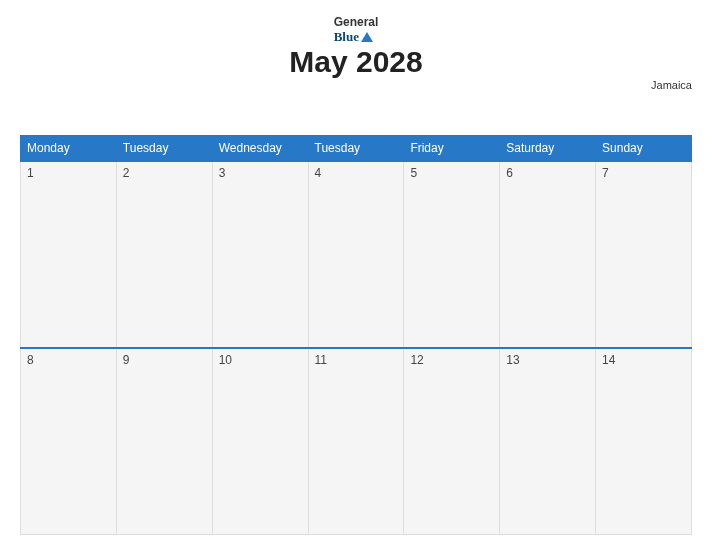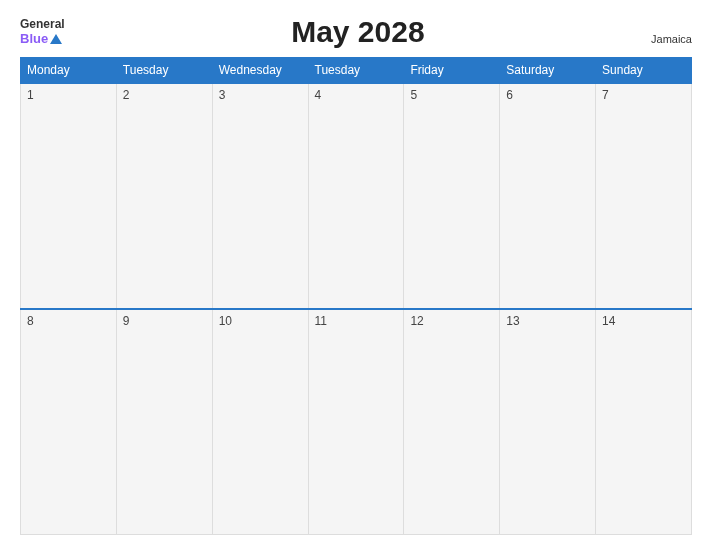--- a/index.html
+++ b/index.html
@@ -11,39 +11,41 @@
       display: flex;
       flex-direction: column;
       padding: 15px 20px;
     }
 
     .header-row {
       display: flex;
       align-items: center;
       justify-content: space-between;
       margin-bottom: 8px;
+      flex-direction: column;
     }
 
     .logo {
       display: flex;
       flex-direction: column;
       font-size: 11px;
       line-height: 1.2;
     }
     .logo-general {
       font-weight: bold;
       color: #333;
       font-size: 12px;
     }
     .logo-blue {
-      color: #8b5cf6;
+      color: #0c4a6e;
       font-weight: bold;
       font-size: 13px;
       display: flex;
       align-items: center;
+      font-family: Liberation Serif, serif;
     }
     .logo-triangle {
       width: 0;
       height: 0;
       border-left: 6px solid transparent;
       border-right: 6px solid transparent;
       border-bottom: 10px solid #2878c8;
       display: inline-block;
       margin-left: 2px;
     }
@@ -60,20 +62,21 @@
       font-size: 11px;
       color: #333;
       align-self: flex-end;
       padding-bottom: 4px;
     }
 
     .calendar {
       width: 100%;
       border-collapse: collapse;
       flex: 1;
+      margin-top: 32px;
     }
 
     .calendar thead tr {
       background-color: #2878c8;
     }
 
     .calendar thead th {
       color: #fff;
       font-size: 12px;
       font-weight: normal;

